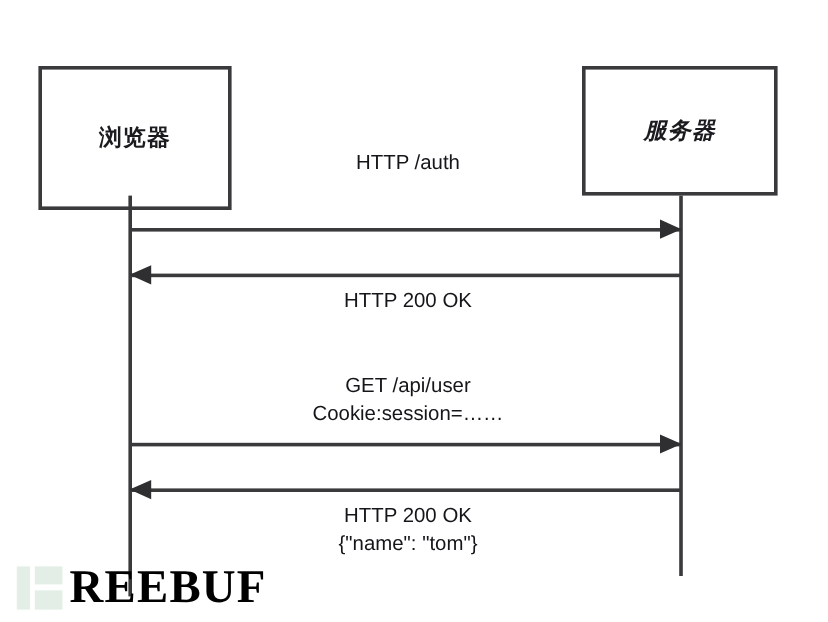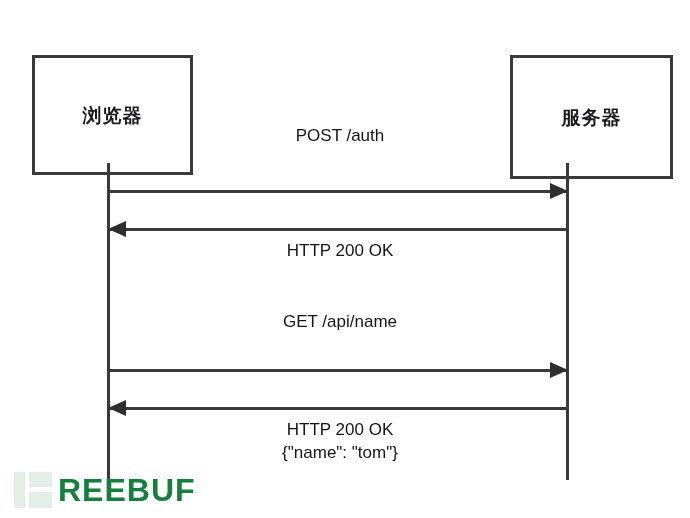--- a/index.html
+++ b/index.html
@@ -37,24 +37,25 @@
     line-height: 1;
     user-select: none;
   }
   #box-browser {
     left: 32px;
     top: 55px;
     width: 161px;
     height: 120px;
   }
   #box-server {
-    left: 510px;
+    left: 485px;
     top: 55px;
     width: 163px;
-    height: 124px;
+    height: 108px;
+    font-style: italic;
   }
 
   
   .lifeline {
     position: absolute;
     width: 3px;
     background: #3a3a3c;
   }
   #lifeline-browser {
     left: 107px;
@@ -152,63 +153,65 @@
   }
   #watermark .mark .bar-h2 {
     position: absolute;
     left: 17px;
     top: 22px;
     width: 23px;
     height: 16px;
     background: #e2eee6;
   }
   #watermark .wordmark {
-    font-size: 32px;
+    font-size: 39px;
     font-weight: 700;
     letter-spacing: 1px;
-    color: #15803d;
+    color: #000000;
     line-height: 40px;
+    font-family: Liberation Serif, serif;
   }
 </style>
 </head>
 <body>
 
 <div id="canvas">
 
   <div class="participant-box" id="box-browser">
     <span class="participant-label">浏览器</span>
   </div>
 
   <div class="participant-box" id="box-server">
     <span class="participant-label">服务器</span>
   </div>
 
   <div class="lifeline" id="lifeline-browser"></div>
   <div class="lifeline" id="lifeline-server"></div>
 
   <div class="message-label" id="label-1">
-    <span class="line">POST /auth</span>
+    <span class="line">HTTP /auth</span>
   </div>
 
   <div class="message to-right" id="msg-1">
     <span class="shaft"></span>
     <span class="head"></span>
   </div>
 
   <div class="message to-left" id="msg-2">
     <span class="shaft"></span>
     <span class="head"></span>
   </div>
 
   <div class="message-label" id="label-2">
     <span class="line">HTTP 200 OK</span>
   </div>
 
   <div class="message-label" id="label-3">
-    <span class="line">GET /api/name</span>
+    <span class="line">GET /api/user</span>
+    <span class="line">Cookie:session=……</span>
   </div>
 
   <div class="message to-right" id="msg-3">
     <span class="shaft"></span>
     <span class="head"></span>
   </div>
 
   <div class="message to-left" id="msg-4">
     <span class="shaft"></span>
     <span class="head"></span>

